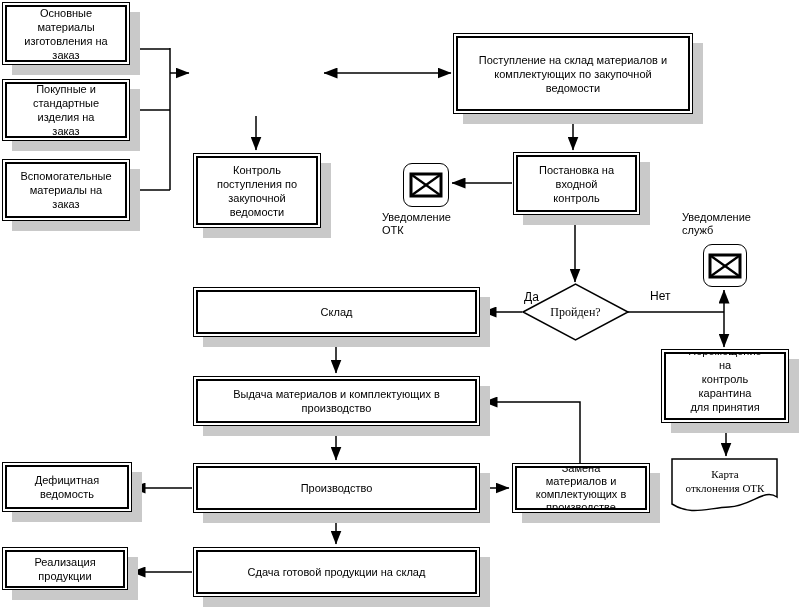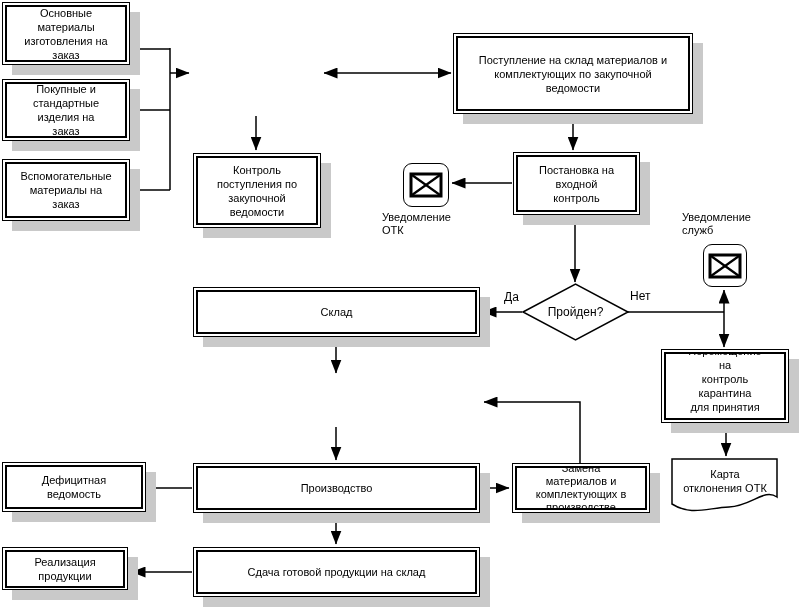--- a/index.html
+++ b/index.html
@@ -16,24 +16,24 @@
     position:absolute;inset:2px;border:2px solid #000;box-sizing:border-box;
     display:flex;align-items:center;justify-content:center;
     text-align:center;white-space:pre-line;font-size:11px;line-height:14px;
     padding:17px;overflow:hidden;
   }
   .node.tight .inner{line-height:13px;}
   .label{
     position:absolute;font-size:11px;line-height:13px;
     white-space:pre-line;
   }
-  .edge-label{position:absolute;font-size:12px;line-height:13px;}
+  .edge-label{position:absolute;font-size:12px;line-height:13px;margin-left:20px;}
   .shape-label{
     position:absolute;display:flex;align-items:center;justify-content:center;
-    text-align:center;white-space:pre-line;font-size:11px;line-height:14px;
+    text-align:center;white-space:pre-line;font-size:11px;line-height:14px;font-family:Liberation Serif, serif;
   }
   .decision-text{font-size:12px;}
   .envelope{
     position:absolute;background:#fff;border:1px solid #000;border-radius:9px;
     display:flex;align-items:center;justify-content:center;box-sizing:border-box;
   }
 </style>
 </head>
 <body>
 
@@ -124,30 +124,34 @@
 
   <div class="node" style="left:513px;top:152px;width:127px;height:63px">
     <div class="inner">Постановка на
 входной контроль</div>
   </div>
 
   <div class="node" style="left:193px;top:287px;width:287px;height:50px">
     <div class="inner">Склад</div>
   </div>
 
+  <div class="node" style="left:193px;top:376px;width:287px;height:50px">
+    <div class="inner">Выдача материалов и комплектующих в
+производство</div>
+  </div>
 
   <div class="node" style="left:193px;top:463px;width:287px;height:50px">
     <div class="inner">Производство</div>
   </div>
 
   <div class="node" style="left:193px;top:547px;width:287px;height:50px">
     <div class="inner">Сдача готовой продукции на склад</div>
   </div>
 
-  <div class="node" style="left:2px;top:462px;width:144px;height:50px">
+  <div class="node" style="left:2px;top:462px;width:130px;height:50px">
     <div class="inner">Дефицитная
 ведомость</div>
   </div>
 
   <div class="node" style="left:2px;top:547px;width:126px;height:43px">
     <div class="inner">Реализация
 продукции</div>
   </div>
 
   <div class="node tight" style="left:512px;top:463px;width:138px;height:50px">

